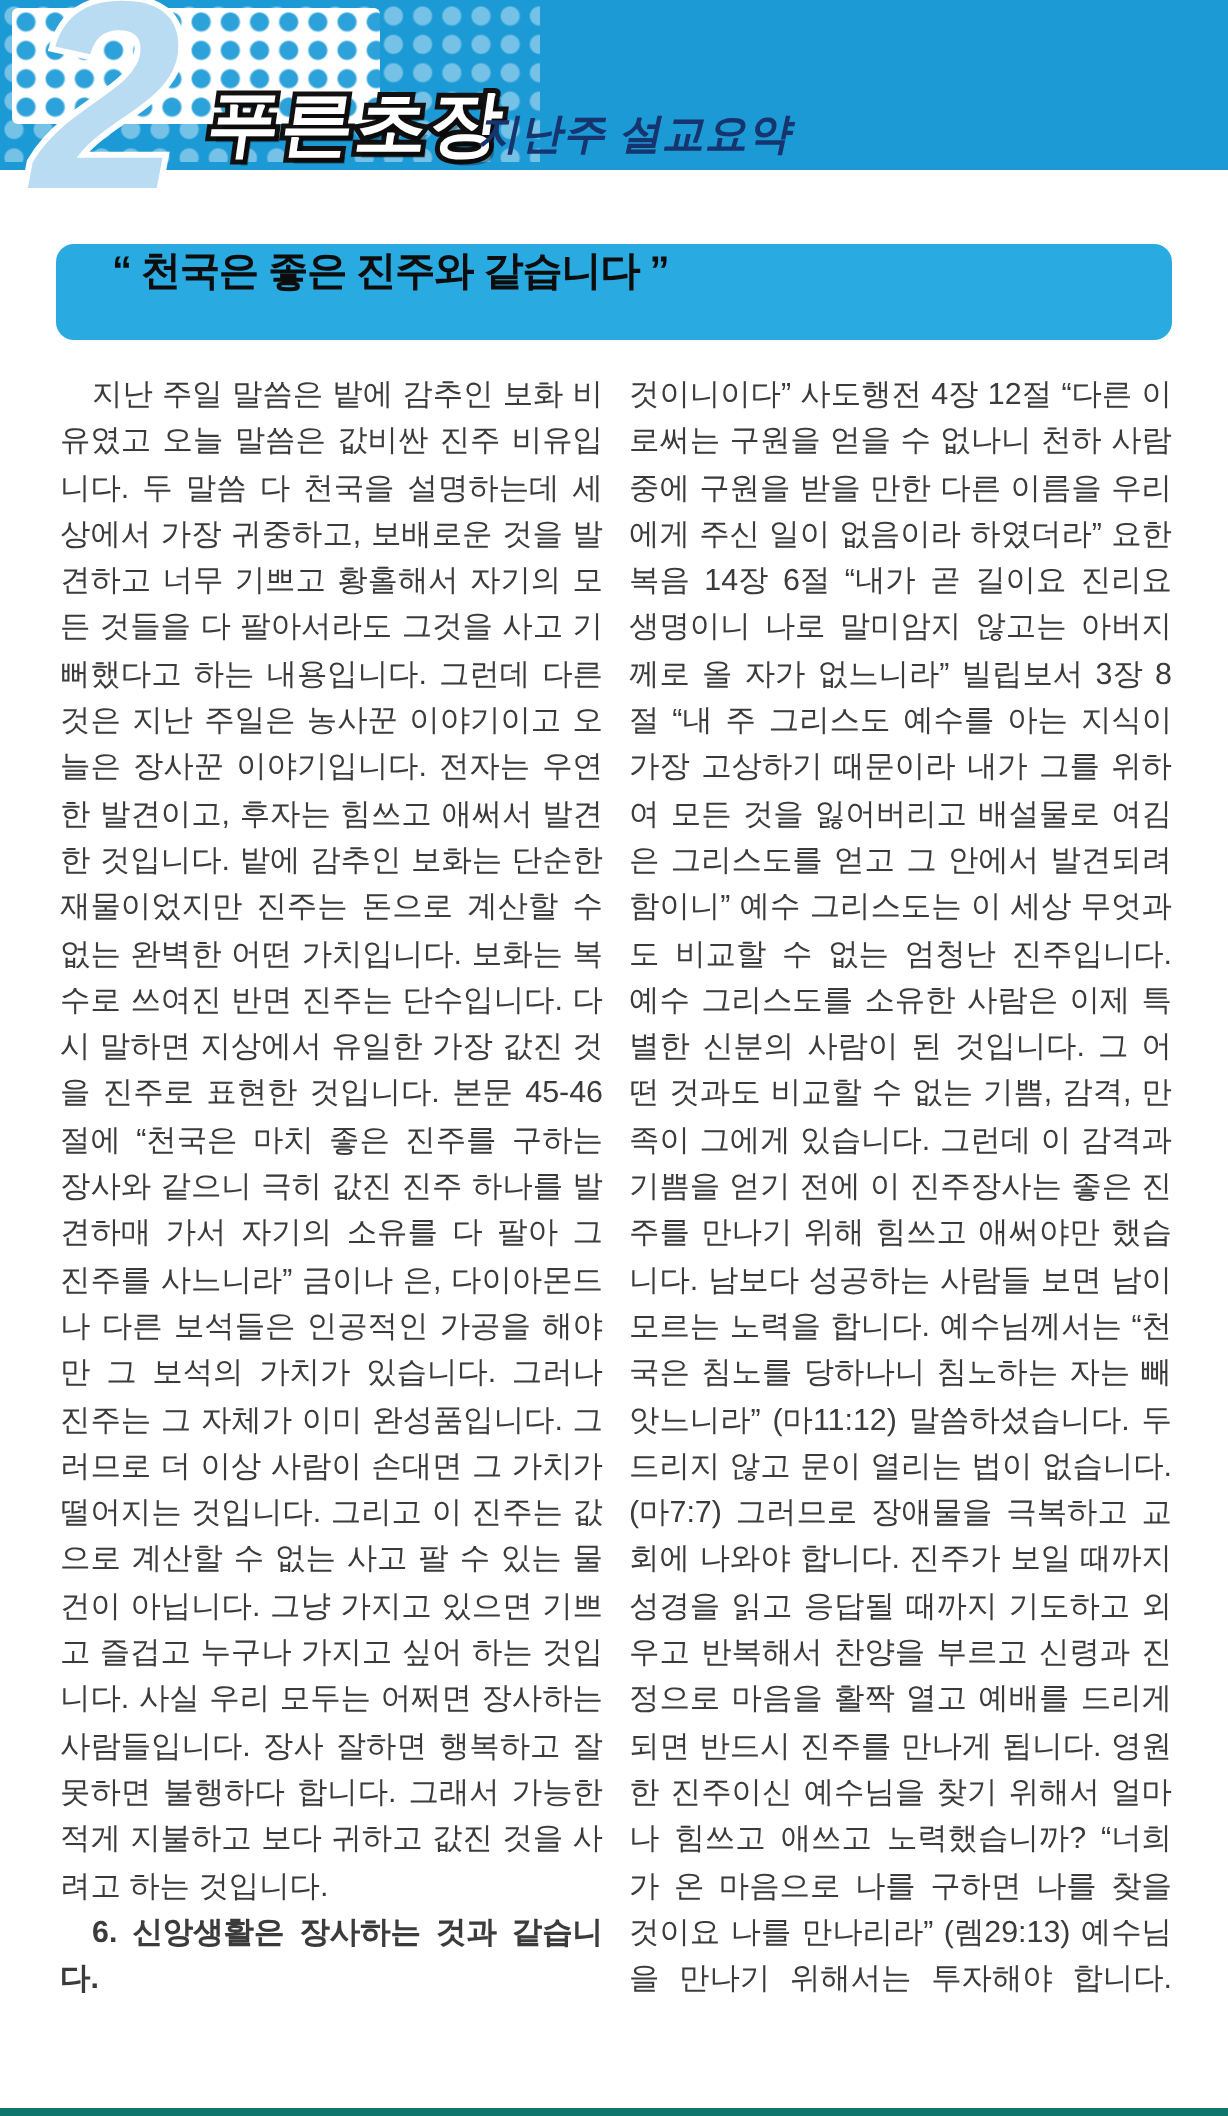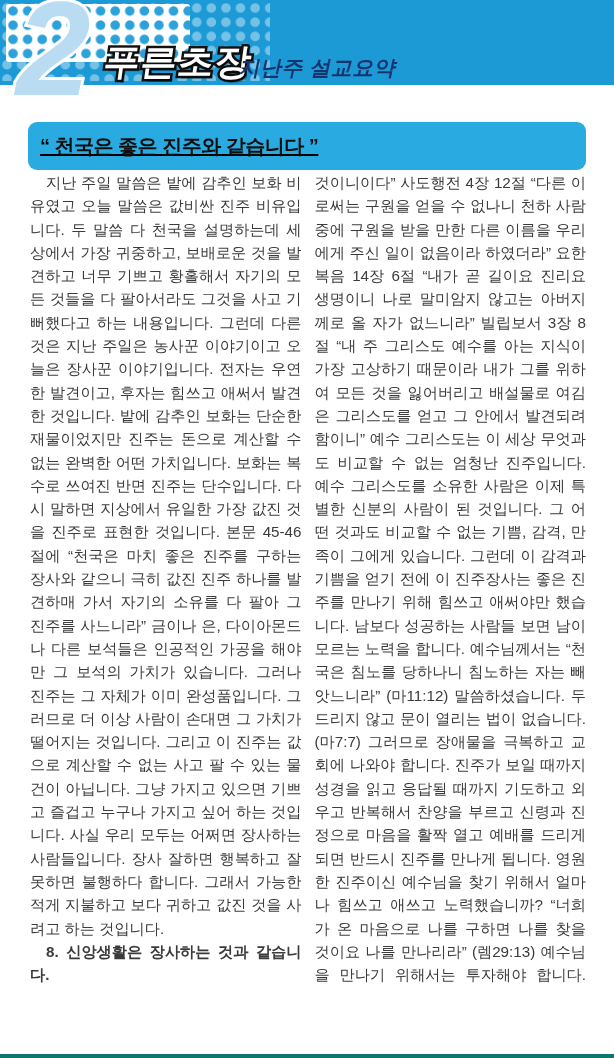--- a/index.html
+++ b/index.html
@@ -55,35 +55,35 @@
     transform:skewX(-12deg);
     letter-spacing:0.5px;
     z-index:4;
     white-space:nowrap;
   }
 
   
   .title-bar{
     position:absolute;left:28px;top:122px;width:558px;height:48px;
     background:#29abe2;border-radius:9px;
-    display:flex;align-items:center;justify-content:space-between;
-    box-sizing:border-box;padding:0 12px 0 12px;text-decoration:underline;
+    display:flex;align-items:flex-start;justify-content:space-between;
+    box-sizing:border-box;padding:0 12px 0 28px;
   }
   .sermon-title{
     font-size:20px;font-weight:bold;color:#0d0d0d;
     letter-spacing:-0.5px;white-space:nowrap;
   }
   .title-meta{
     text-align:right;color:#ffffff;font-weight:bold;
     font-size:15px;line-height:19px;white-space:nowrap;
   }
 
   
   .columns{
-    position:absolute;left:30px;top:171px;width:556px;height:812px;
+    position:absolute;left:30px;top:186px;width:556px;height:812px;
     display:flex;gap:13px;overflow:hidden;justify-content:flex-end;
   }
   .col{width:272px;box-sizing:border-box;}
   .col p{
     margin:0;
     font-size:15.2px;line-height:23.3px;
     text-align:justify;
     color:#3b3b3b;
     word-break:break-all;
   }
@@ -115,21 +115,21 @@
     <div class="masthead-sub">지난주 설교요약</div>
   </header>
 
   <div class="title-bar">
     <div class="sermon-title">“ 천국은 좋은 진주와 같습니다 ”</div>
   </div>
 
   <main class="columns">
     <div class="col">
       <p class="para">지난 주일 말씀은 밭에 감추인 보화 비유였고 오늘 말씀은 값비싼 진주 비유입니다. 두 말씀 다 천국을 설명하는데 세상에서 가장 귀중하고, 보배로운 것을 발견하고 너무 기쁘고 황홀해서 자기의 모든 것들을 다 팔아서라도 그것을 사고 기뻐했다고 하는 내용입니다. 그런데 다른 것은 지난 주일은 농사꾼 이야기이고 오늘은 장사꾼 이야기입니다. 전자는 우연한 발견이고, 후자는 힘쓰고 애써서 발견한 것입니다. 밭에 감추인 보화는 단순한 재물이었지만 진주는 돈으로 계산할 수 없는 완벽한 어떤 가치입니다. 보화는 복수로 쓰여진 반면 진주는 단수입니다. 다시 말하면 지상에서 유일한 가장 값진 것을 진주로 표현한 것입니다. 본문 45-46절에 “천국은 마치 좋은 진주를 구하는 장사와 같으니 극히 값진 진주 하나를 발견하매 가서 자기의 소유를 다 팔아 그 진주를 사느니라” 금이나 은, 다이아몬드나 다른 보석들은 인공적인 가공을 해야만 그 보석의 가치가 있습니다. 그러나 진주는 그 자체가 이미 완성품입니다. 그러므로 더 이상 사람이 손대면 그 가치가 떨어지는 것입니다. 그리고 이 진주는 값으로 계산할 수 없는 사고 팔 수 있는 물건이 아닙니다. 그냥 가지고 있으면 기쁘고 즐겁고 누구나 가지고 싶어 하는 것입니다. 사실 우리 모두는 어쩌면 장사하는 사람들입니다. 장사 잘하면 행복하고 잘못하면 불행하다 합니다. 그래서 가능한 적게 지불하고 보다 귀하고 값진 것을 사려고 하는 것입니다.</p>
-      <p class="subhead">8. 신앙생활은 장사하는 것과 같습니다.</p>
+      <p class="subhead">6. 신앙생활은 장사하는 것과 같습니다.</p>
 
     </div>
     <div class="col">
       <p class="para noindent">것이니이다” 사도행전 4장 12절 “다른 이로써는 구원을 얻을 수 없나니 천하 사람 중에 구원을 받을 만한 다른 이름을 우리에게 주신 일이 없음이라 하였더라” 요한복음 14장 6절 “내가 곧 길이요 진리요 생명이니 나로 말미암지 않고는 아버지께로 올 자가 없느니라” 빌립보서 3장 8절 “내 주 그리스도 예수를 아는 지식이 가장 고상하기 때문이라 내가 그를 위하여 모든 것을 잃어버리고 배설물로 여김은 그리스도를 얻고 그 안에서 발견되려 함이니” 예수 그리스도는 이 세상 무엇과도 비교할 수 없는 엄청난 진주입니다. 예수 그리스도를 소유한 사람은 이제 특별한 신분의 사람이 된 것입니다. 그 어떤 것과도 비교할 수 없는 기쁨, 감격, 만족이 그에게 있습니다. 그런데 이 감격과 기쁨을 얻기 전에 이 진주장사는 좋은 진주를 만나기 위해 힘쓰고 애써야만 했습니다. 남보다 성공하는 사람들 보면 남이 모르는 노력을 합니다. 예수님께서는 “천국은 침노를 당하나니 침노하는 자는 빼앗느니라” (마11:12) 말씀하셨습니다. 두드리지 않고 문이 열리는 법이 없습니다.(마7:7) 그러므로 장애물을 극복하고 교회에 나와야 합니다. 진주가 보일 때까지 성경을 읽고 응답될 때까지 기도하고 외우고 반복해서 찬양을 부르고 신령과 진정으로 마음을 활짝 열고 예배를 드리게 되면 반드시 진주를 만나게 됩니다. 영원한 진주이신 예수님을 찾기 위해서 얼마나 힘쓰고 애쓰고 노력했습니까? “너희가 온 마음으로 나를 구하면 나를 찾을 것이요 나를 만나리라” (렘29:13) 예수님을 만나기 위해서는 투자해야 합니다. ‘극히 값진 진주 하나’ 이 하나이신 예수 그리스도, 천국을 위해 우리의 시간, 물질, 마음, 정성까지도 전부 다 포기할 수 있는 것입니다. 내 자존심과 명예, 위신까지도 내려놓고 어린아이 같은 마음으로 예수님 앞에 나와서 엎드리면 누구든지 예수님을 만나는 것입니다.</p>
 
     </div>
   </main>
 
   <footer class="footer">
     <span>www.shincheon.org</span>

